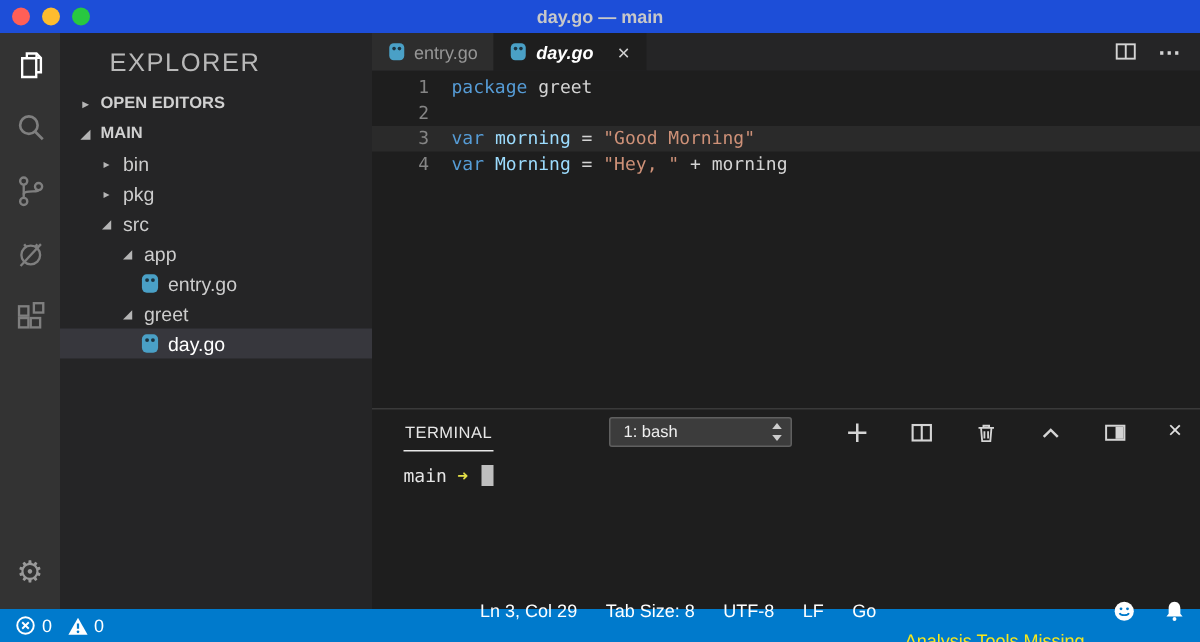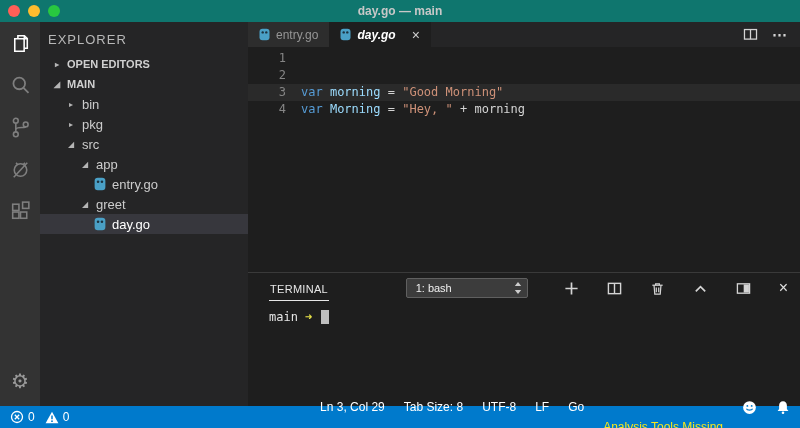--- a/index.html
+++ b/index.html
@@ -1,21 +1,21 @@
 <!DOCTYPE html>
 <html><head>
 <meta charset="utf-8">
 <style>
   * { margin:0; padding:0; box-sizing:border-box; }
   body { background:#000; display:flex; justify-content:flex-start; }
   .app { width:800px; height:428px; position:relative; overflow:hidden;
          font-family:"Liberation Sans", sans-serif; background:#1e1e1e; }
 
   
-  .titlebar { height:22px; background:#0f766e; display:flex; align-items:center;
+  .titlebar { height:22px; background:#1d4ed8; display:flex; align-items:center;
               justify-content:center; position:relative; }
   .traffic { position:absolute; left:8px; top:0; height:22px; display:flex;
              align-items:center; gap:8px; }
   .tl { width:12px; height:12px; border-radius:50%; display:inline-block; }
   .tl.red { background:#ff5f57; } .tl.yellow { background:#febc2e; } .tl.green { background:#28c840; }
   .win-title { color:#c8c8c8; font-size:12px; font-weight:bold; }
 
   
   .main { display:flex; height:384px; }
 
@@ -23,21 +23,21 @@
                  align-items:center; position:relative; flex:none; }
   .act-item { width:40px; height:42px; display:flex; align-items:center;
               justify-content:center; color:#7f7f7f; }
   .act-item.active { color:#ffffff; }
   .act-gear { position:absolute; bottom:10px; left:0; width:40px; height:30px;
               display:flex; align-items:center; justify-content:center;
               color:#9a9a9a; font-size:20px; }
 
   
   .sidebar { width:208px; background:#252526; color:#cccccc; flex:none; overflow:hidden; }
-  .sidebar-title { font-size:13px; color:#b8b8b8; letter-spacing:1px; padding:10px 0 7px 8px; }
+  .sidebar-title { font-size:17px; color:#b8b8b8; letter-spacing:1px; padding:10px 0 7px 33px; }
   .section-row { height:20px; display:flex; align-items:center; gap:5px;
                  font-size:11px; font-weight:bold; color:#d0d0d0; padding-left:12px; }
   .twisty { font-size:8px; color:#b5b5b5; width:10px; flex:none; text-align:center; }
   .tree-row { height:20px; display:flex; align-items:center; gap:6px; font-size:13px; color:#cccccc; }
   .tree-row.selected { background:#37373d; color:#ffffff; }
   .go-icon { flex:none; }
   .tree-label { white-space:nowrap; }
 
   
   .editor-col { flex:1; display:flex; flex-direction:column; background:#1e1e1e; min-width:0; }
@@ -219,20 +219,21 @@
               <line x1="12" y1="5" x2="12" y2="18.5"></line>
             </svg>
           </span>
           <span class="dots">⋯</span>
         </div>
       </div>
 
       <div class="editor" id="code">
           <div class="code-line">
             <span class="gutter">1</span>
+            <span class="code-text"><span class="tok-k">package</span><span class="tok-p"> greet</span></span>
           </div>
           <div class="code-line">
             <span class="gutter">2</span>
             <span class="code-text"></span>
           </div>
           <div class="code-line current">
             <span class="gutter">3</span>
             <span class="code-text"><span class="tok-k">var</span><span class="tok-p"> </span><span class="tok-i">morning</span><span class="tok-p"> = </span><span class="tok-s">"Good Morning"</span></span>
           </div>
           <div class="code-line">

